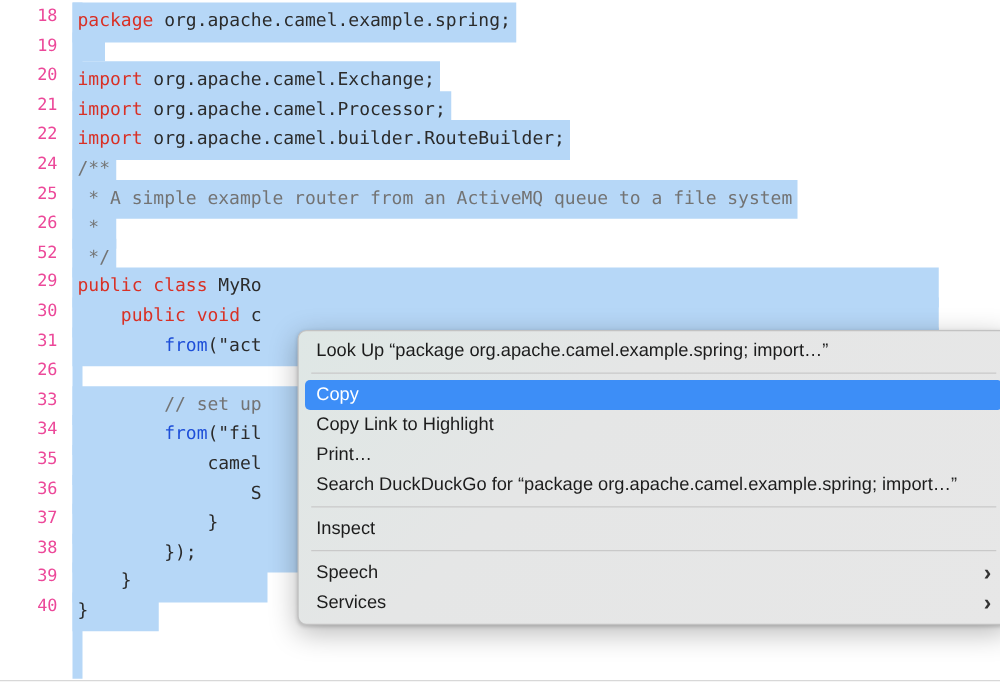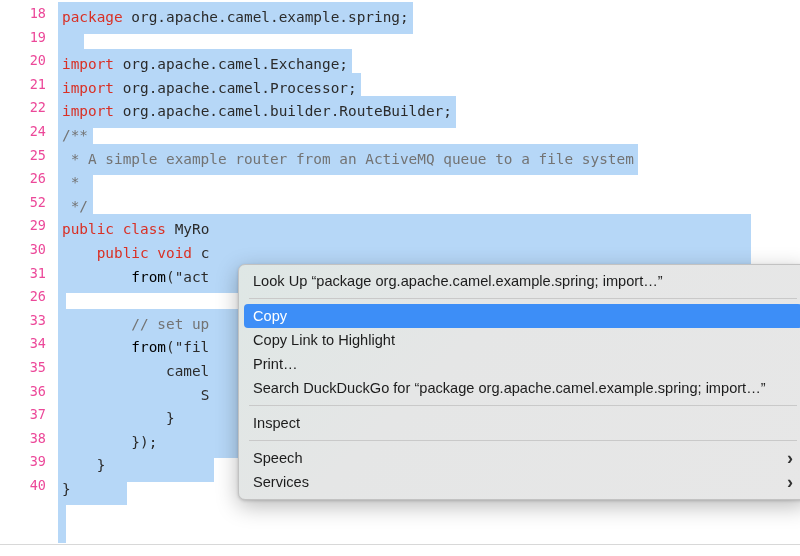--- a/index.html
+++ b/index.html
@@ -71,21 +71,21 @@
   }
   .sel-empty {
     display: inline-block;
     background: #b6d7f7;
     height: 23.6px;
     vertical-align: top;
   }
 
   .k-keyword { color: #d93025; }
   .k-plain   { color: #2b2b2b; }
-  .k-method  { color: #000000; margin-top: 36px; }
+  .k-method  { color: #1d4ed8; margin-top: 36px; }
   .k-comment { color: #737373; }
 
   
   .left-strip {
     position: absolute;
     left: 58px;
     top: 2px;
     width: 8px;
     background: #b6d7f7;
   }

